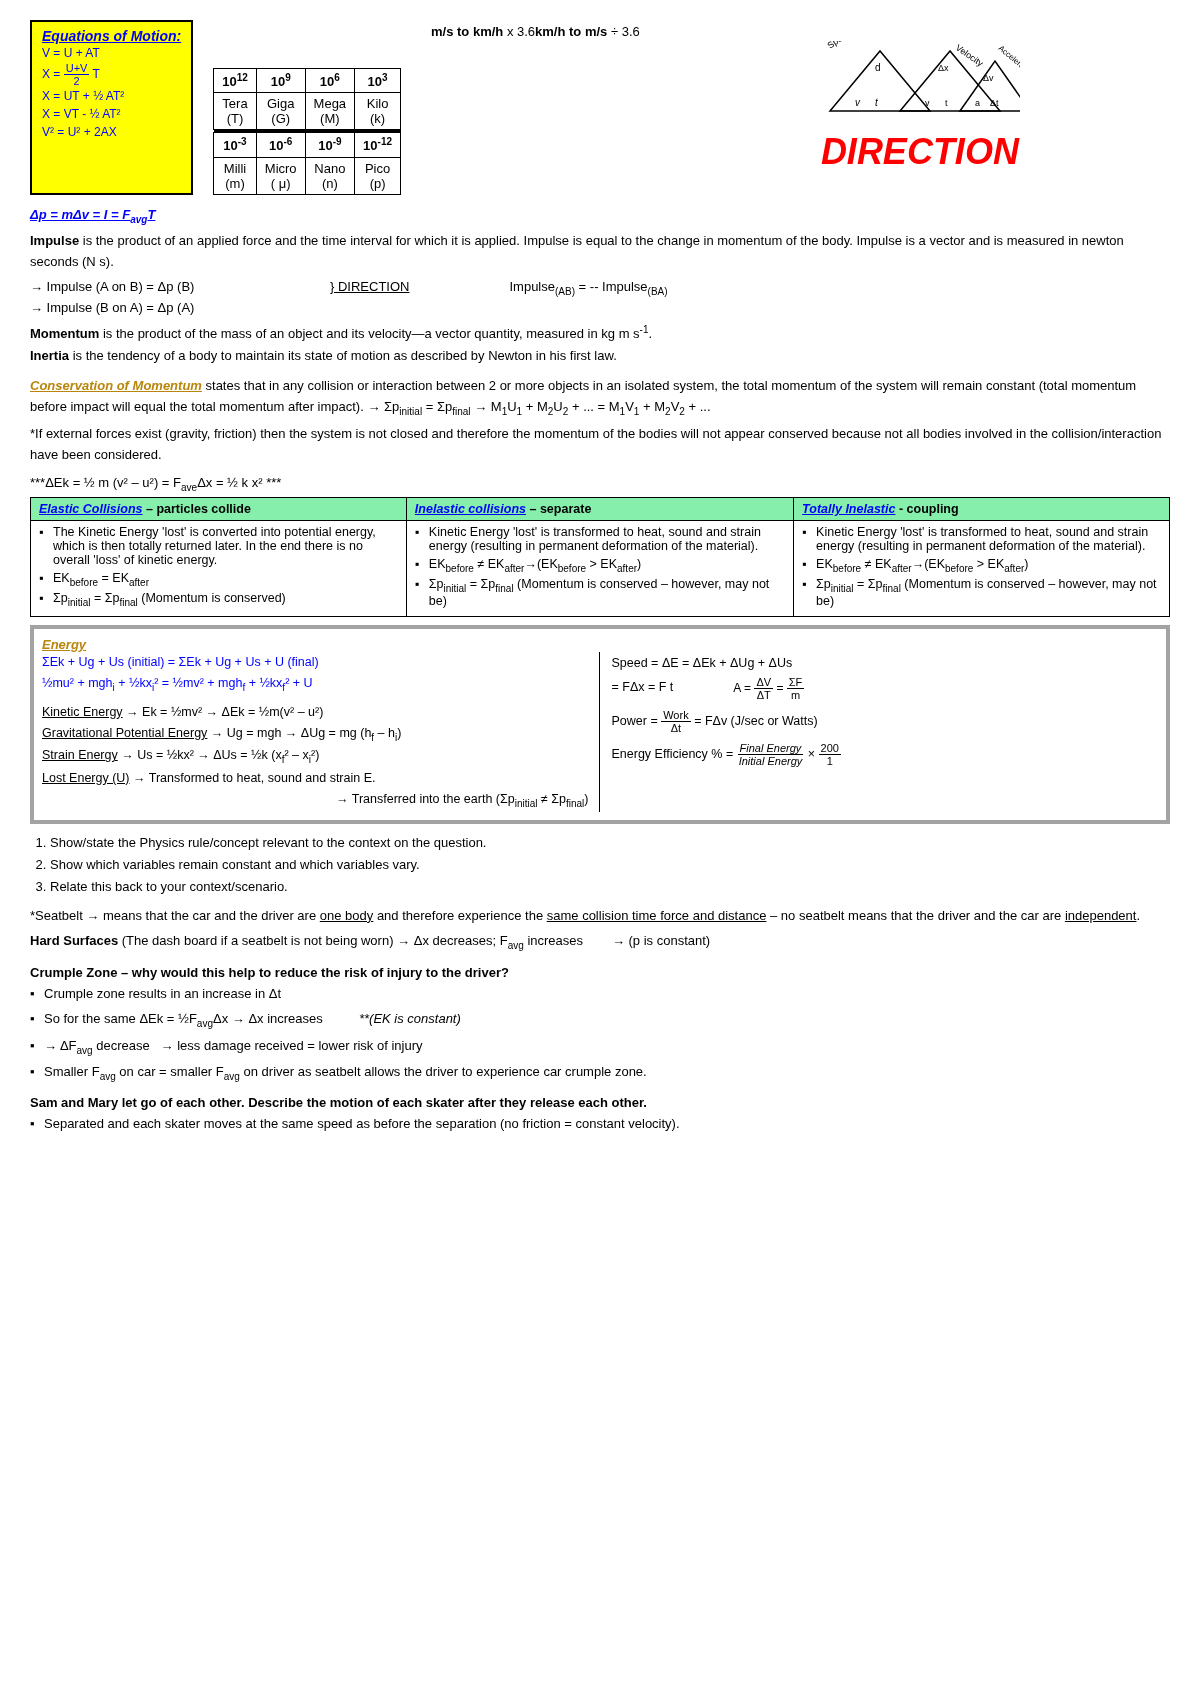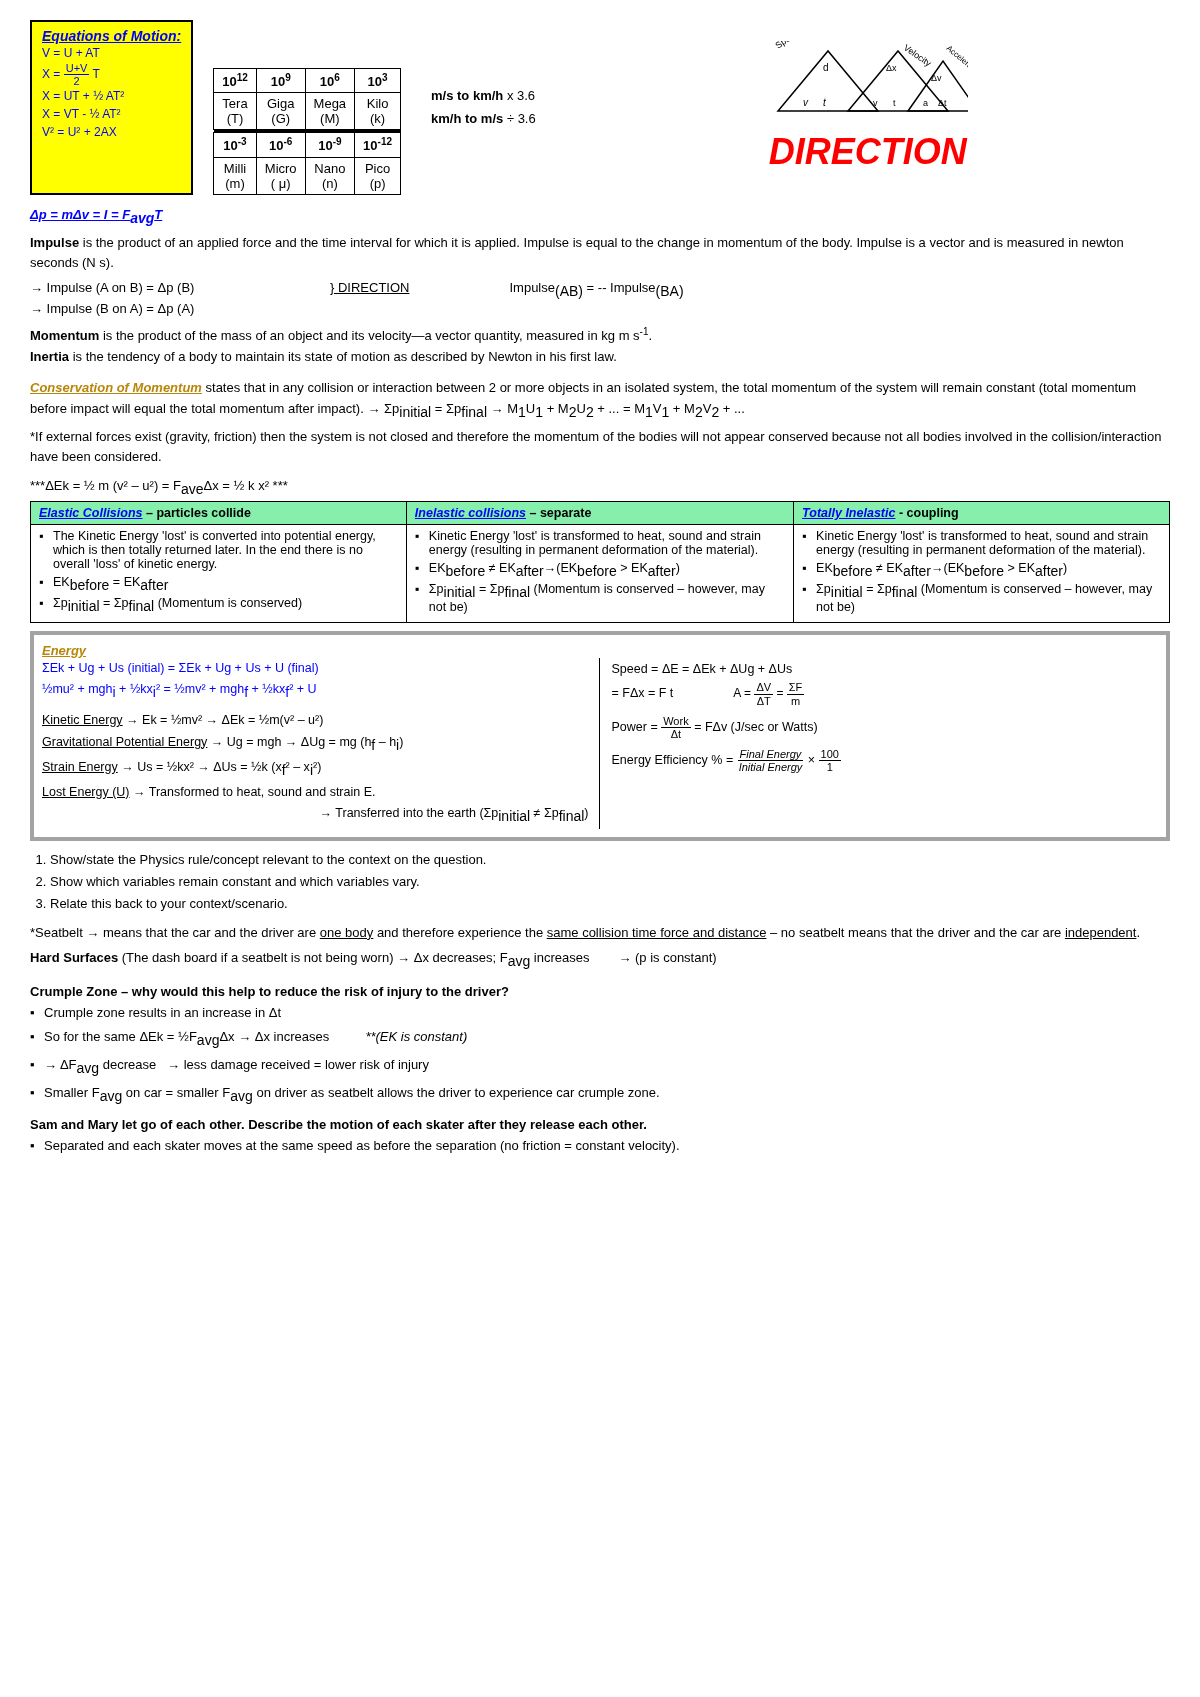--- a/index.html
+++ b/index.html
@@ -40,21 +40,21 @@
       font-size: 13px;
       margin-top: 44px;
     }
     .prefix-table td, .prefix-table th {
       border: 1px solid black;
       padding: 3px 8px;
       text-align: center;
     }
     .conversion-box {
       display: flex;
-      flex-direction: column;
+      flex-direction: row;
       justify-content: center;
       font-size: 13px;
       line-height: 1.8;
       padding: 0 10px;
     }
     .direction-diagram {
       display: flex;
       flex-direction: column;
       align-items: center;
       justify-content: center;
@@ -168,21 +168,21 @@
     }
     .crumple-section {
       margin: 8px 0;
       font-size: 13px;
       line-height: 1.6;
     }
     .crumple-title {
       font-weight: bold;
     }
     sup { font-size: 10px; }
-    sub { font-size: 14px; }
+    sub { font-size: 10px; }
     .fraction {
       display: inline-flex;
       flex-direction: column;
       align-items: center;
       vertical-align: middle;
       font-size: 11px;
       line-height: 1.1;
     }
     .fraction .numerator {
       border-bottom: 1px solid black;
@@ -364,21 +364,21 @@
             </span></span>
       </div>
       <div style="margin-top:8px;">Power = <span class="fraction">
             <span class="numerator">Work</span>
             <span class="denominator">Δt</span>
           </span> = FΔv (J/sec or Watts)</div>
       <div style="margin-top:8px;">Energy Efficiency % = <span class="fraction">
             <span class="numerator"><span class="italic">Final Energy</span></span>
             <span class="denominator"><span class="italic">Initial Energy</span></span>
           </span> × <span class="fraction">
-            <span class="numerator">100</span>
+            <span class="numerator">200</span>
             <span class="denominator">1</span>
           </span></div>
     </div>
   </div>
 </div>
 
 <ol class="numbered-list">
   <li>Show/state the Physics rule/concept relevant to the context on the question.</li>
   <li>Show which variables remain constant and which variables vary.</li>
   <li>Relate this back to your context/scenario.</li>

